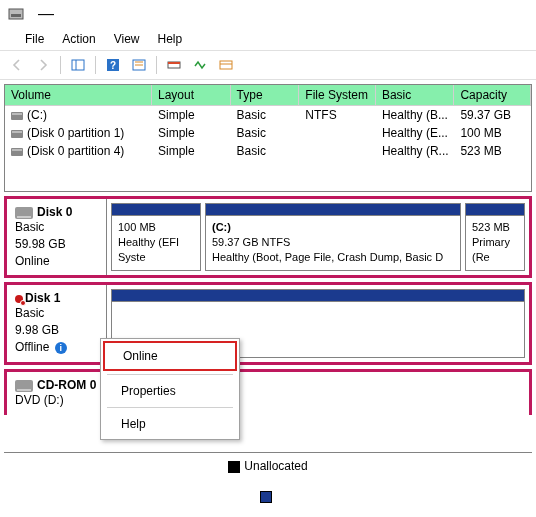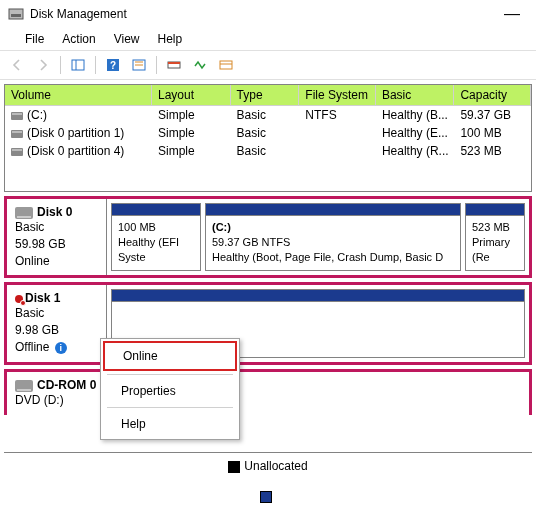--- a/index.html
+++ b/index.html
@@ -10,21 +10,21 @@
 .titlebar-min { font-size: 16px; padding: 0 8px; }
 .menubar { display: flex; padding: 2px 17px; gap: 2px; }
 .menubar span { padding: 2px 8px; }
 .toolbar { display: flex; align-items: center; border-top: 1px solid #e0e0e0; border-bottom: 1px solid #e0e0e0; padding: 3px 6px; gap: 4px; }
 .toolbar .tb-btn { width: 22px; height: 22px; display: flex; align-items: center; justify-content: center; border: 1px solid transparent; }
 .toolbar .disabled { opacity: 0.35; }
 .toolbar .sep { width: 1px; height: 18px; background: #ccc; margin: 0 2px; }
 
 .list { border: 1px solid #828282; margin: 4px; }
 .list-header { display: flex; background: #fff; border-bottom: 1px solid #d0d0d0; }
-.list-header .col { border-right: 1px solid #d0d0d0; padding: 3px 6px; font-weight: normal; background: #bef264; }
+.list-header .col { border-right: 1px solid #d0d0d0; padding: 3px 6px; font-weight: normal; background: #86efac; }
 .col-vol { width: 150px; }
 .col-layout { width: 80px; }
 .col-type { width: 70px; }
 .col-fs { width: 78px; }
 .col-status { width: 80px; }
 .col-cap { width: 78px; }
 .list-body { height: 85px; overflow: auto; }
 .list-row { display: flex; }
 .list-row .cell { padding: 2px 6px; white-space: nowrap; overflow: hidden; }
 .vol-icon { display: inline-block; width: 12px; height: 8px; background: #888; margin-right: 4px; vertical-align: middle; border-radius: 1px; position: relative; }
@@ -59,21 +59,20 @@
 </head>
 <body>
 
 <div class="titlebar">
   <span class="titlebar-icon">
     <svg viewBox="0 0 16 16">
         <rect x="1" y="3" width="14" height="10" fill="#bbb" stroke="#555"></rect>
         <rect x="3" y="8" width="10" height="3" fill="#666"></rect>
       </svg>
   </span>
-  <span class="titlebar-title">Disk Management</span>
   <span class="titlebar-min">—</span>
 </div>
 
 <div class="menubar">
   <span>File</span>
   <span>Action</span>
   <span>View</span>
   <span>Help</span>
 </div>
 

